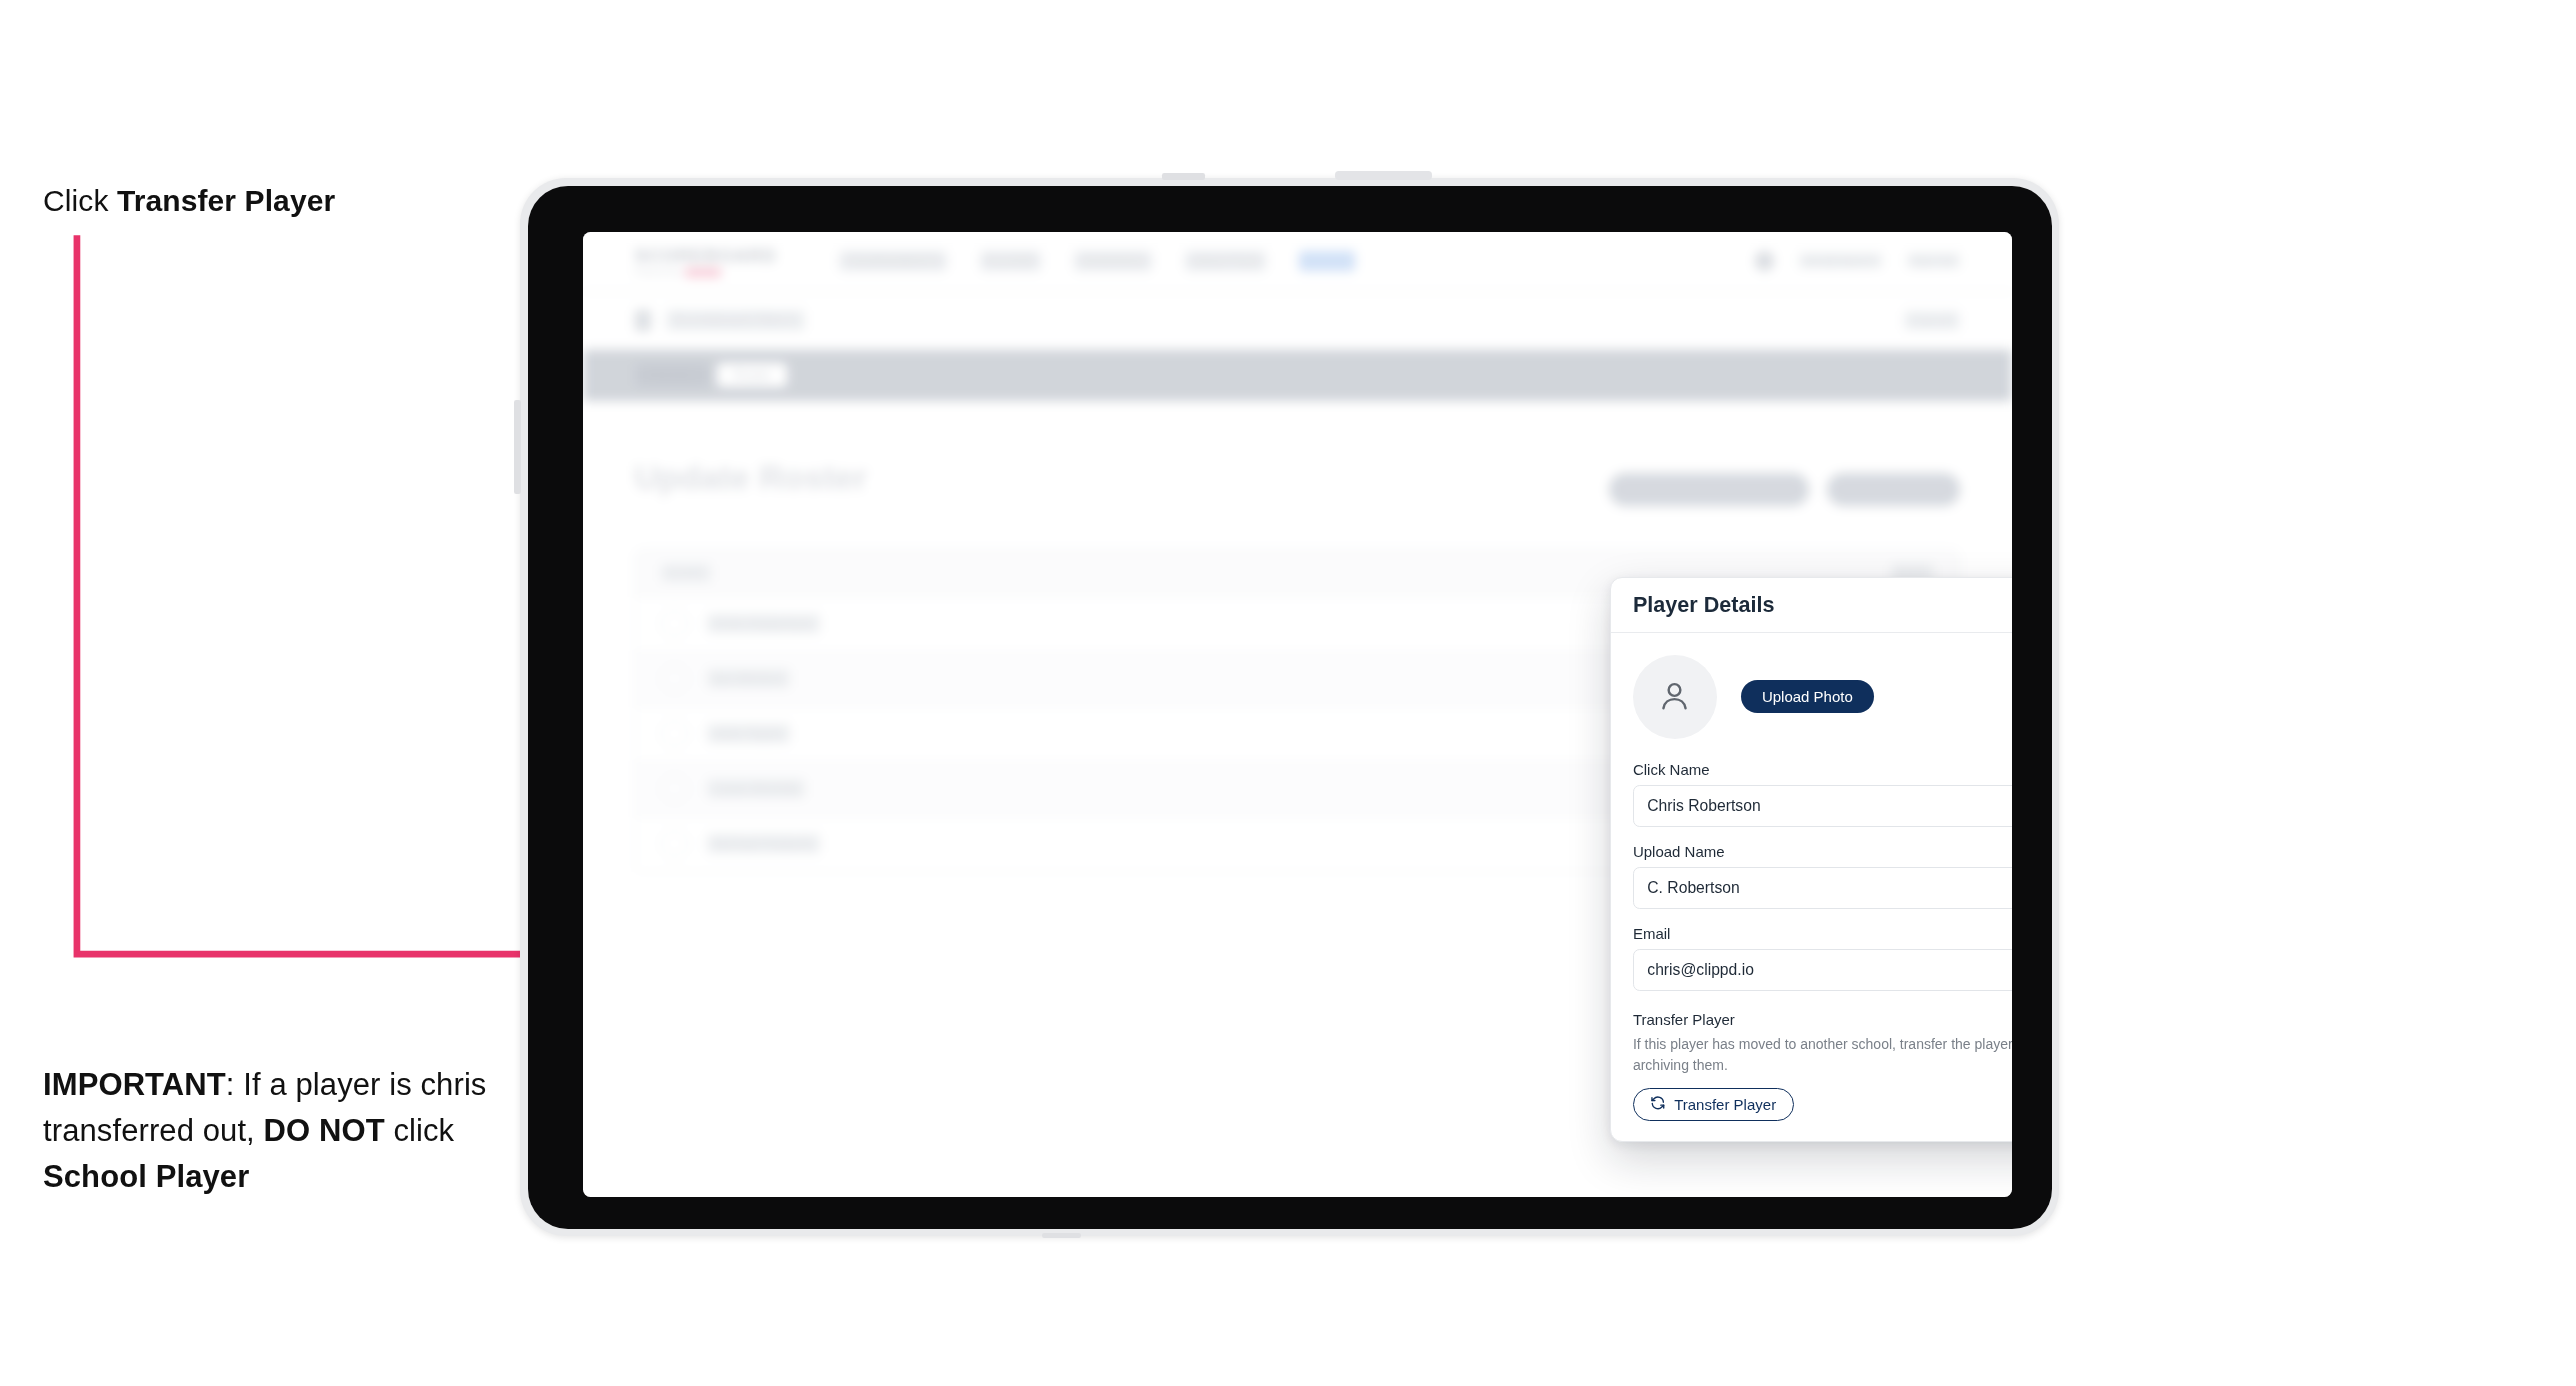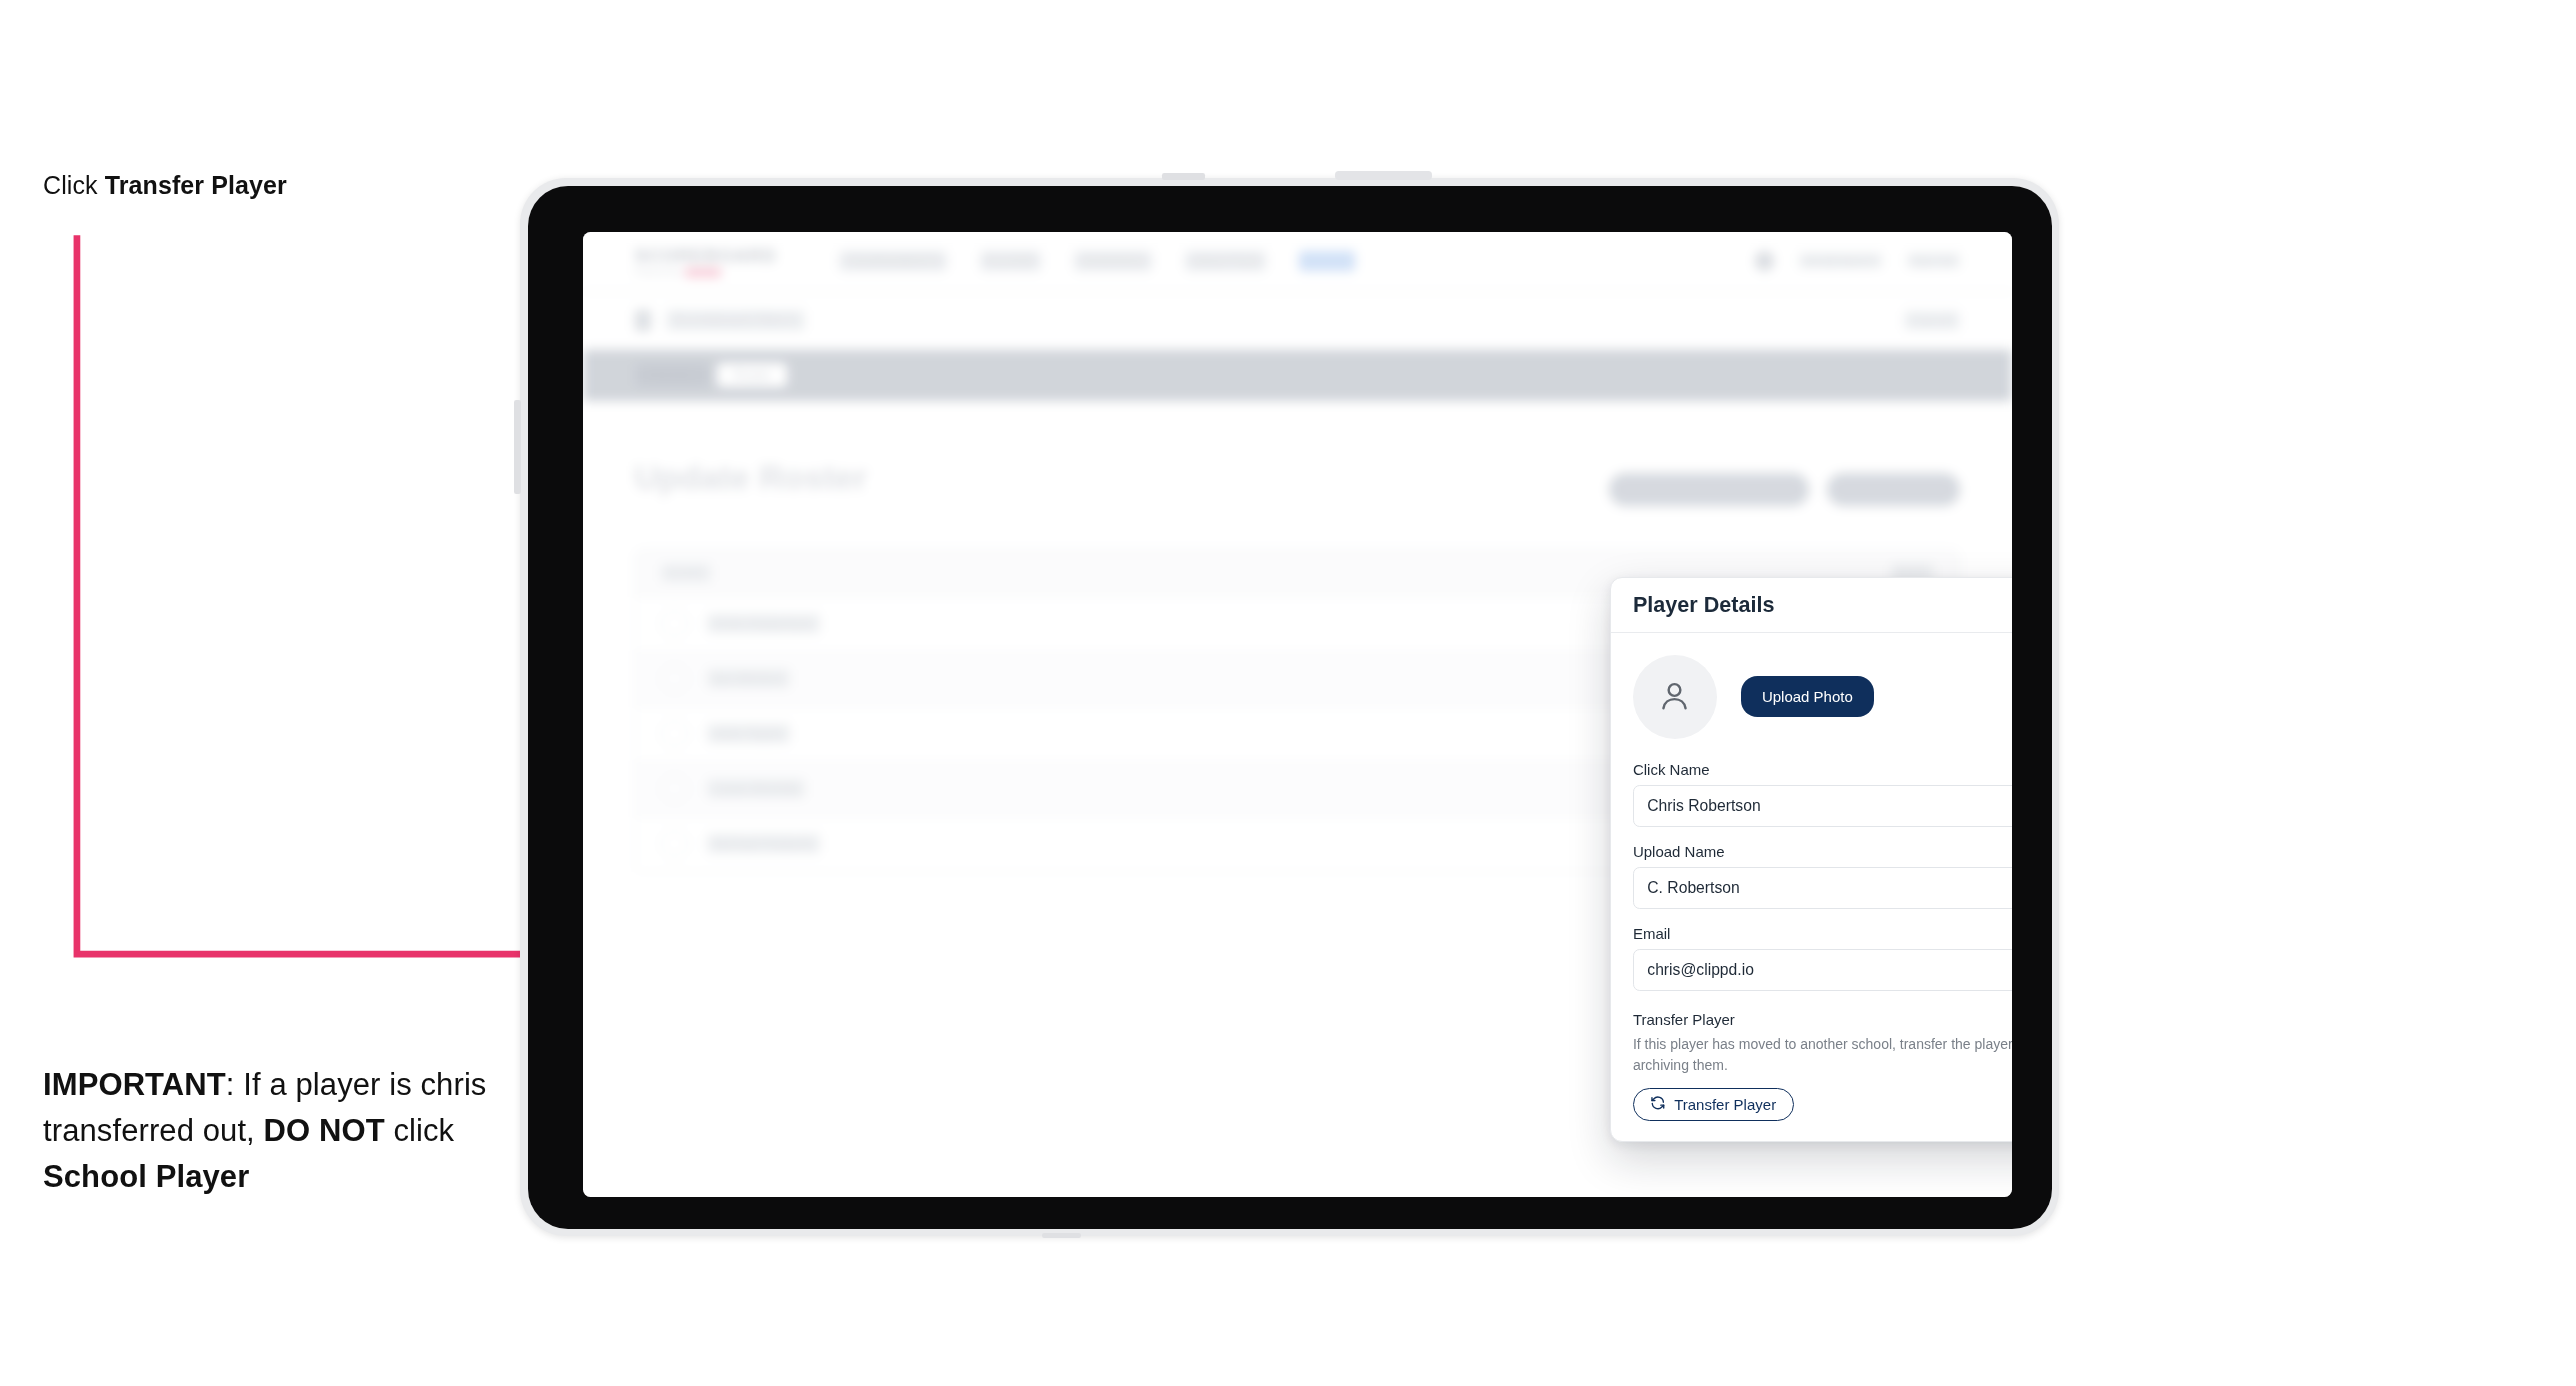--- a/index.html
+++ b/index.html
@@ -14,22 +14,22 @@
   }
 
   
   .anno{
     position:absolute;
     color:#111111;
     font-family:"Liberation Sans", sans-serif;
     letter-spacing:0.1px;
   }
   #anno-top{
-    left:43px;top:170px;
-    font-size:25px;
+    left:43px;top:182px;
+    font-size:30px;
     line-height:1.25;
     white-space:nowrap;
   }
   #anno-bottom{
     left:43px;top:1062px;
     font-size:31px;
     line-height:1.48;
     width:448px;
   }
   .anno b{font-weight:bold;}
@@ -166,21 +166,21 @@
     width:84px;height:84px;border-radius:50%;
     background:#f1f2f4;
     display:flex;align-items:center;justify-content:center;
     color:#60666e;
   }
   #upload-photo{
     background:#0f2f5c;
     color:#ffffff;
     border:none;
     border-radius:16.4px;
-    height:41px;
+    height:33px;
     padding:0 21px;
     font-size:15px;
     font-family:"Liberation Sans", sans-serif;
     cursor:pointer;
   }
 
   .field{margin-bottom:16.4px;}
   .field-label{
     font-size:15px;color:#1f2a37;display:block;margin-bottom:6.7px;
   }

